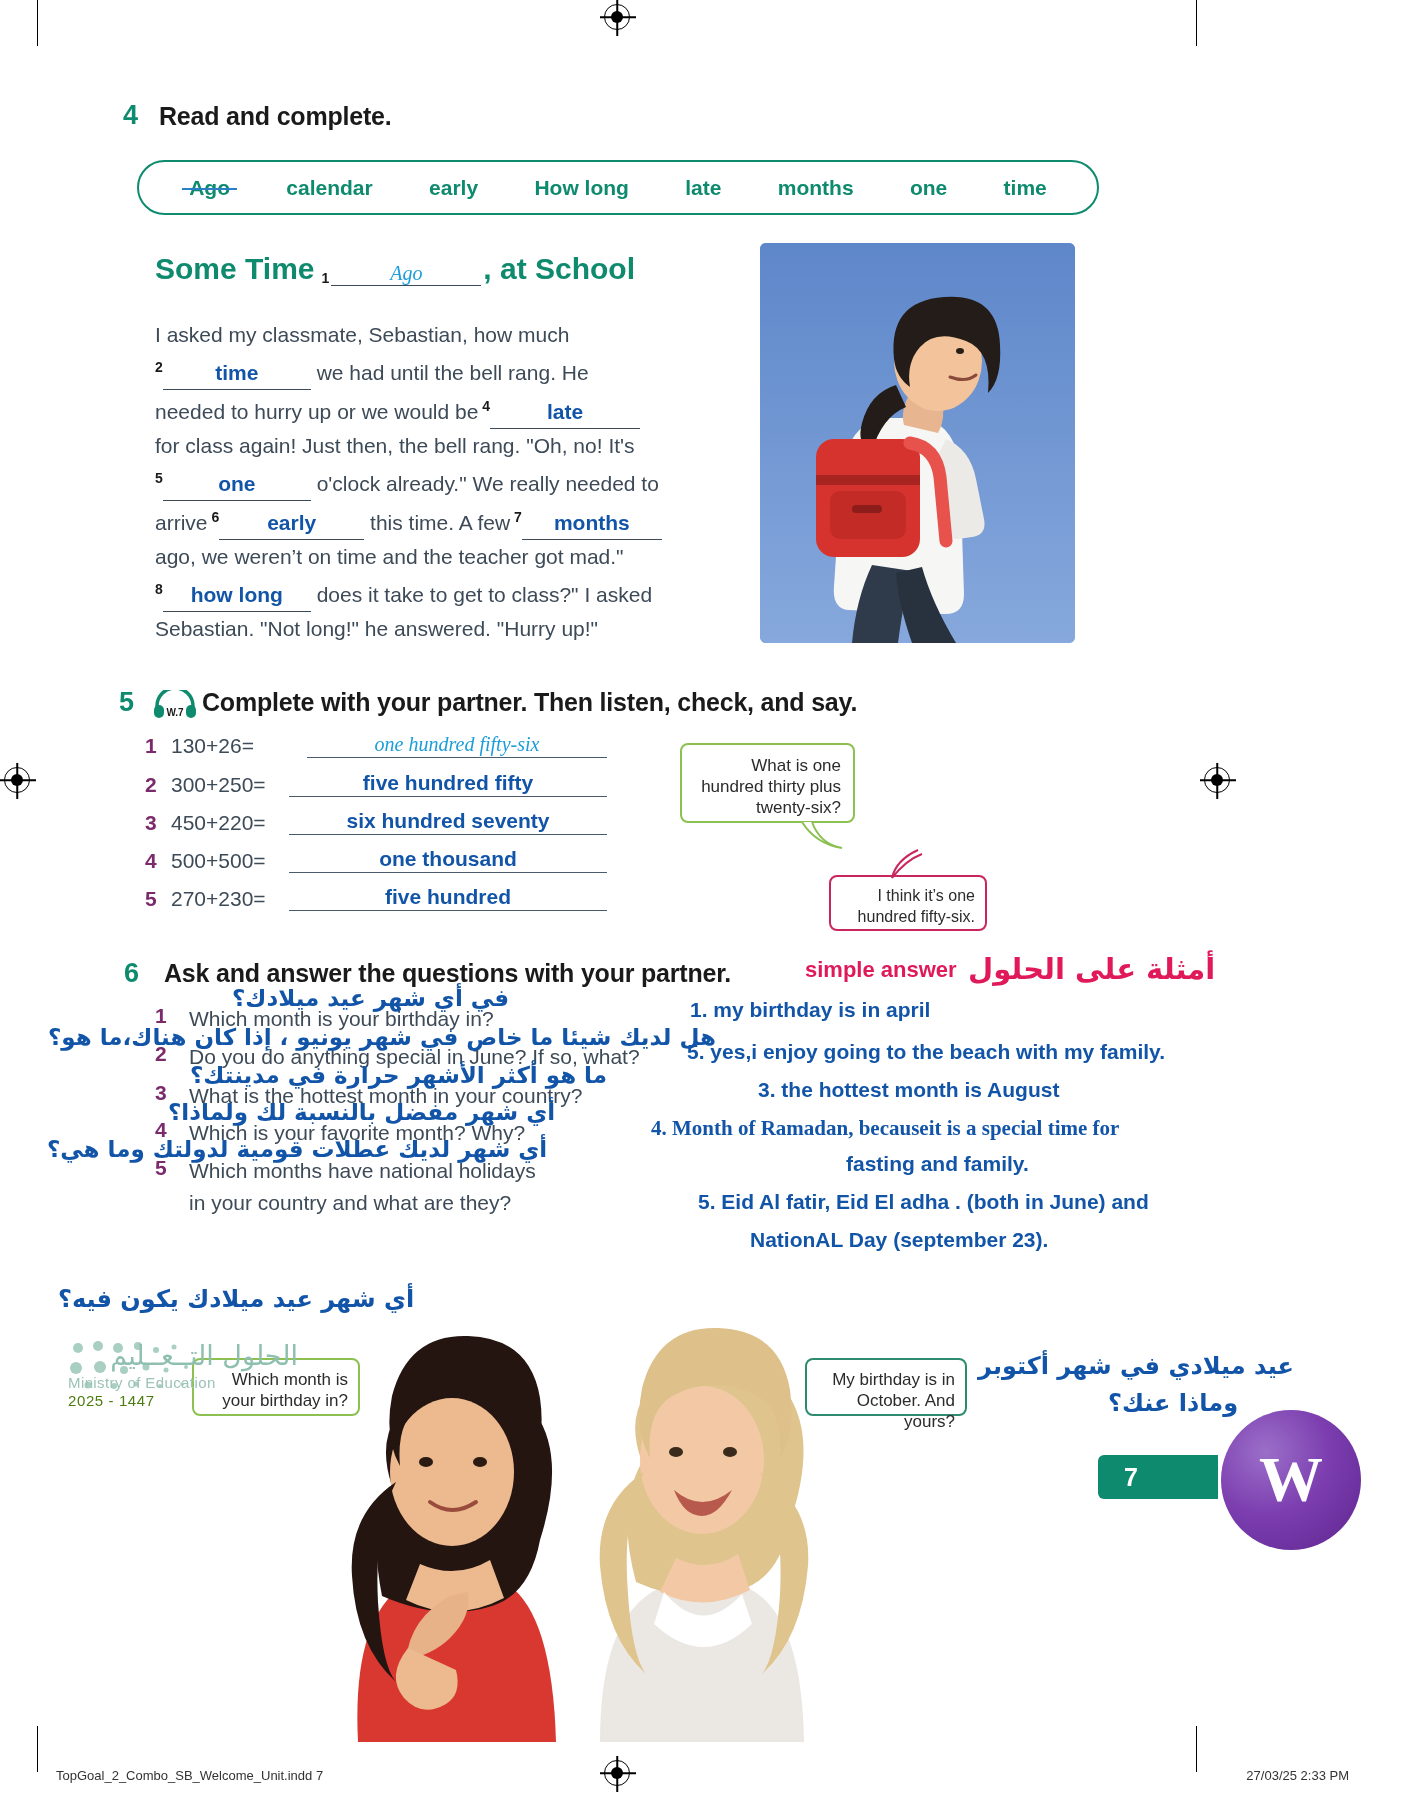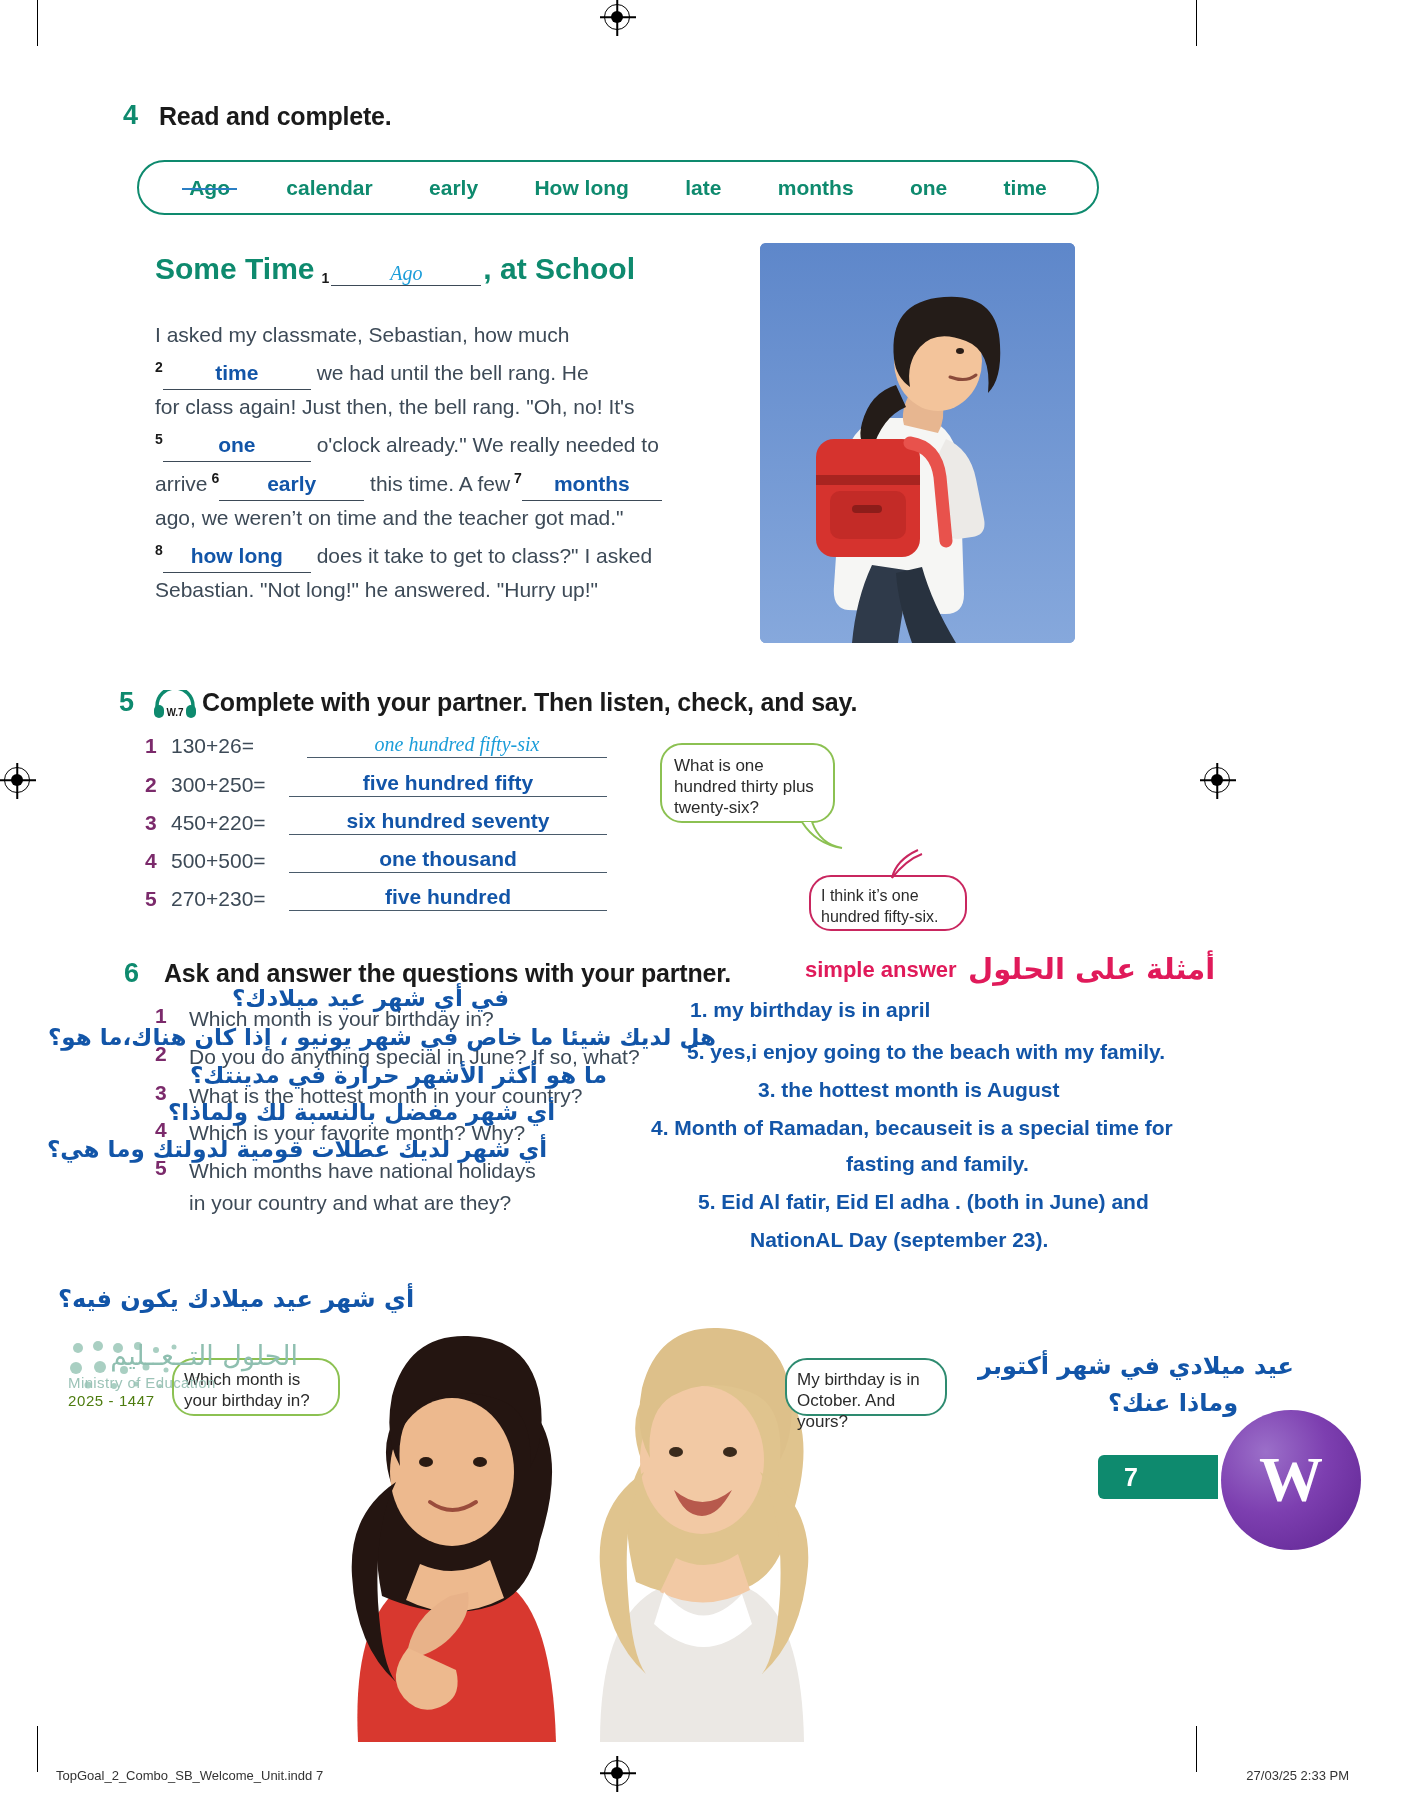--- a/index.html
+++ b/index.html
@@ -91,22 +91,22 @@
   .math-ans.sample {
     color:#1b9dd9; font-weight:normal; font-style:italic; font-size:20px;
     font-family:"Liberation Serif", serif;
   }
 
   
   .hp { position:absolute; width:44px; height:28px; }
 
   
   .bub {
-    position:absolute; border-radius:22px; background:#fff;
-    text-align:left; line-height:21px; color:#2b2b2b;
+    position:absolute; border-radius:8px; background:#fff;
+    text-align:right; line-height:21px; color:#2b2b2b;margin-left:20px;
   }
   .bub-green { border:2px solid #8cc152; }
   .bub-pink  { border:2px solid #c9265f; }
   .bub-green2{ border:2px solid #8cc152; }
   .bub-teal  { border:2px solid #2e8b70; }
 
   
   .q-row { position:absolute; display:flex; }
   .q-idx { color:#7b2a6b; font-weight:bold; font-size:21px; width:34px; }
   .q-txt { color:#3d4a57; font-size:21px; line-height:30px; }
@@ -200,20 +200,23 @@
 </div>
 
 <div id="passage-body">
   <div>
     <span>I asked my classmate, Sebastian, how much</span>
   </div>
   <div style="white-space:nowrap;">
     <span class="sup">2</span><span class="blank" style="width:148px;">time</span>
     <span>we had until the bell rang. He</span>
   </div>
+  <div style="white-space:nowrap;">
+    <span>needed to hurry up or we would be</span><span class="sup"> 4</span><span class="blank" style="width:150px;">late</span>
+  </div>
   <div>
     <span>for class again! Just then, the bell rang. "Oh, no! It's</span>
   </div>
   <div style="white-space:nowrap;">
     <span class="sup">5</span><span class="blank" style="width:148px;">one</span>
     <span>o'clock already." We really needed to</span>
   </div>
   <div style="white-space:nowrap;">
     <span>arrive</span><span class="sup"> 6</span><span class="blank" style="width:145px;">early</span>
     <span>this time. A few</span><span class="sup"> 7</span><span class="blank" style="width:140px;">months</span>
@@ -347,21 +350,21 @@
 
 <div class="ar-over" style="left:232px; top:985px; font-size:23px;">في أي شهر عيد ميلادك؟</div>
 <div class="ar-over" style="left:48px;  top:1024px; font-size:23px;">هل لديك شيئا ما خاص في شهر يونيو ، إذا كان هناك،ما هو؟</div>
 <div class="ar-over" style="left:190px; top:1062px; font-size:23px;">ما هو أكثر الأشهر حرارة في مدينتك؟</div>
 <div class="ar-over" style="left:168px; top:1099px; font-size:23px;">أي شهر مفضل بالنسبة لك ولماذا؟</div>
 <div class="ar-over" style="left:47px;  top:1136px; font-size:23px;">أي شهر لديك عطلات قومية لدولتك وما هي؟</div>
 
 <div class="ans-blue" style="left:690px;  top:998px;">1. my birthday is in april</div>
 <div class="ans-blue" style="left:687px;  top:1040px;">5. yes,i enjoy going to the beach with my family.</div>
 <div class="ans-blue" style="left:758px;  top:1078px;">3. the hottest month is August</div>
-<div class="ans-blue" style="left:651px;  top:1116px;">4. Month of Ramadan, becauseit is a special time for</div>
+<div class="ans-blue" style="left:651px;  top:1116px;font-family:Liberation Serif, serif;">4. Month of Ramadan, becauseit is a special time for</div>
 <div class="ans-blue" style="left:846px;  top:1152px;">fasting and family.</div>
 <div class="ans-blue" style="left:698px;  top:1190px;">5. Eid Al fatir, Eid El adha . (both in June) and</div>
 <div class="ans-blue" style="left:750px;  top:1228px;">NationAL Day (september 23).</div>
 
 <div id="bottom-band">
 
   <div class="ar-bottom" style="left:58px; top:13px;">أي شهر عيد ميلادك يكون فيه؟</div>
 
   <svg style="position:absolute; left:70px; top:68px;" width="145" height="52" viewBox="0 0 145 52">
     <g fill="#a9cfc2">

